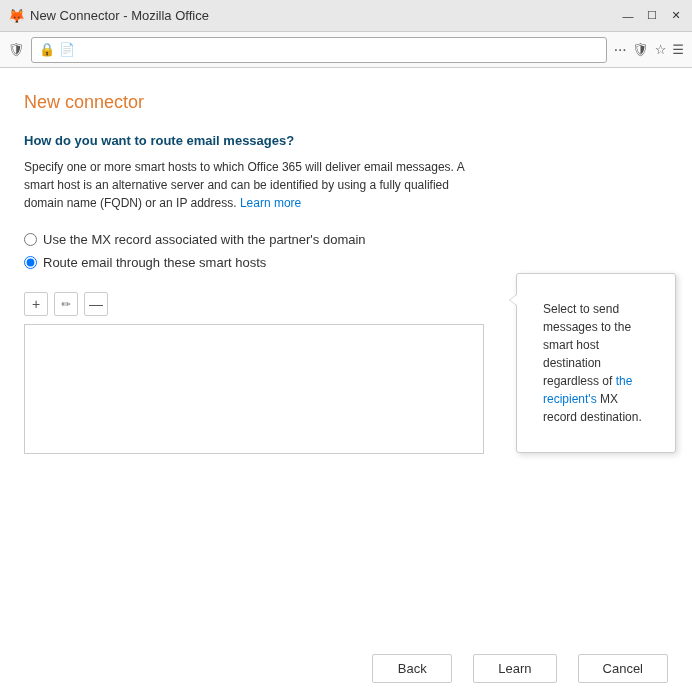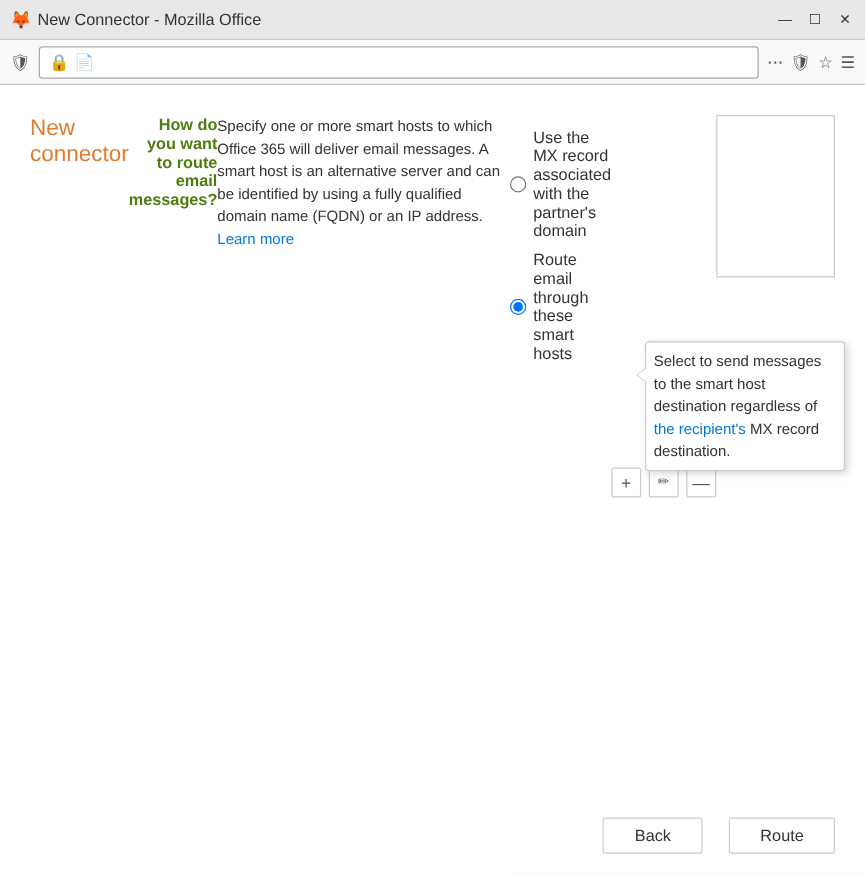--- a/index.html
+++ b/index.html
@@ -83,37 +83,37 @@
       color: #555;
       letter-spacing: -1px;
     }
 
     
     .page-content {
       background: white;
       height: calc(699px - 32px - 36px);
       padding: 24px 24px 16px 24px;
       display: flex;
+      flex-direction: column;
       position: relative;
       overflow: hidden;
     }
 
     .page-title {
       font-size: 18px;
       font-weight: 300;
       color: #e07b30;
       margin-bottom: 20px;
     }
 
     .question-title {
       font-size: 13px;
       font-weight: 600;
-      color: #4d7c0f;
+      color: #0c4a6e;
       margin-bottom: 10px;
-      text-align: right;
     }
 
     .description-text {
       font-size: 12px;
       color: #333;
       line-height: 1.5;
       margin-bottom: 10px;
       max-width: 460px;
     }
 
@@ -176,21 +176,21 @@
 
     
     .tooltip-box {
       position: absolute;
       top: 205px;
       right: 16px;
       width: 160px;
       background: white;
       border: 1px solid #ccc;
       border-radius: 3px;
-      padding: 6px;
+      padding: 26px;
       font-size: 12px;
       color: #333;
       line-height: 1.5;
       box-shadow: 2px 2px 6px rgba(0,0,0,0.15);
     }
     .tooltip-box::before {
       content: '';
       position: absolute;
       left: -8px;
       top: 20px;
@@ -285,16 +285,17 @@
   </div>
 
   <div class="list-box"></div>
 
   <div class="tooltip-box">
     Select to send messages to the smart host destination regardless of <span class="tooltip-link">the recipient's</span> MX record destination.
   </div>
 
   <div class="footer">
     <button class="footer-btn">Back</button>
-    <button class="footer-btn">Route</button>
+    <button class="footer-btn">Learn</button>
+    <button class="footer-btn">Cancel</button>
   </div>
 
 </div>
 
 </body></html>

